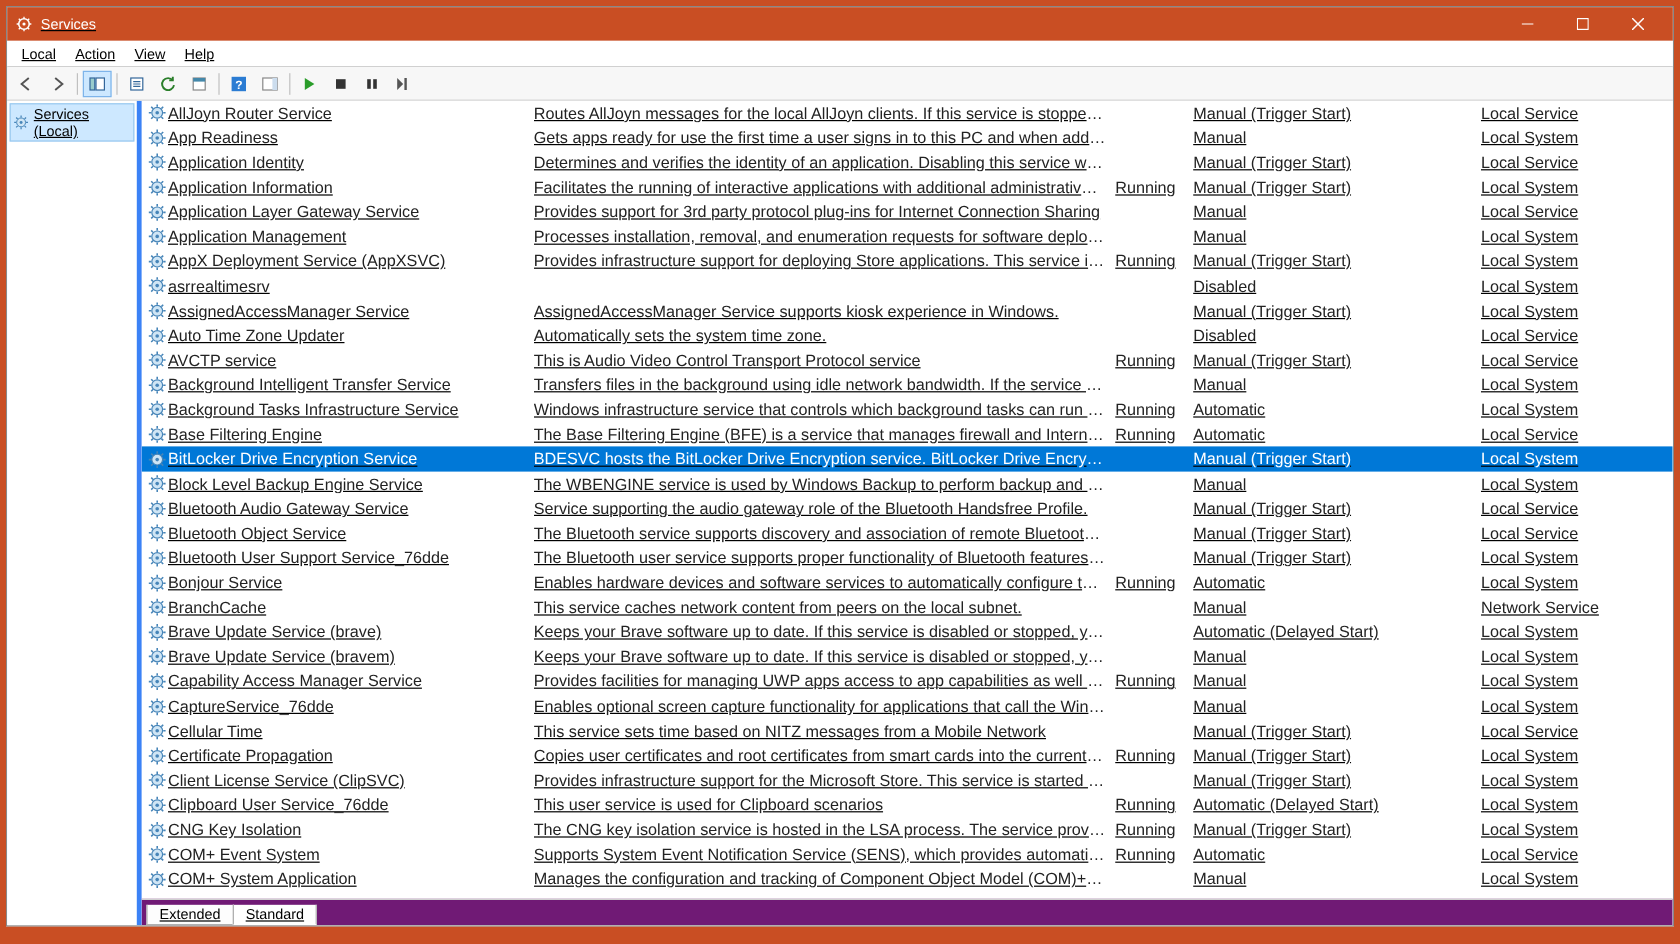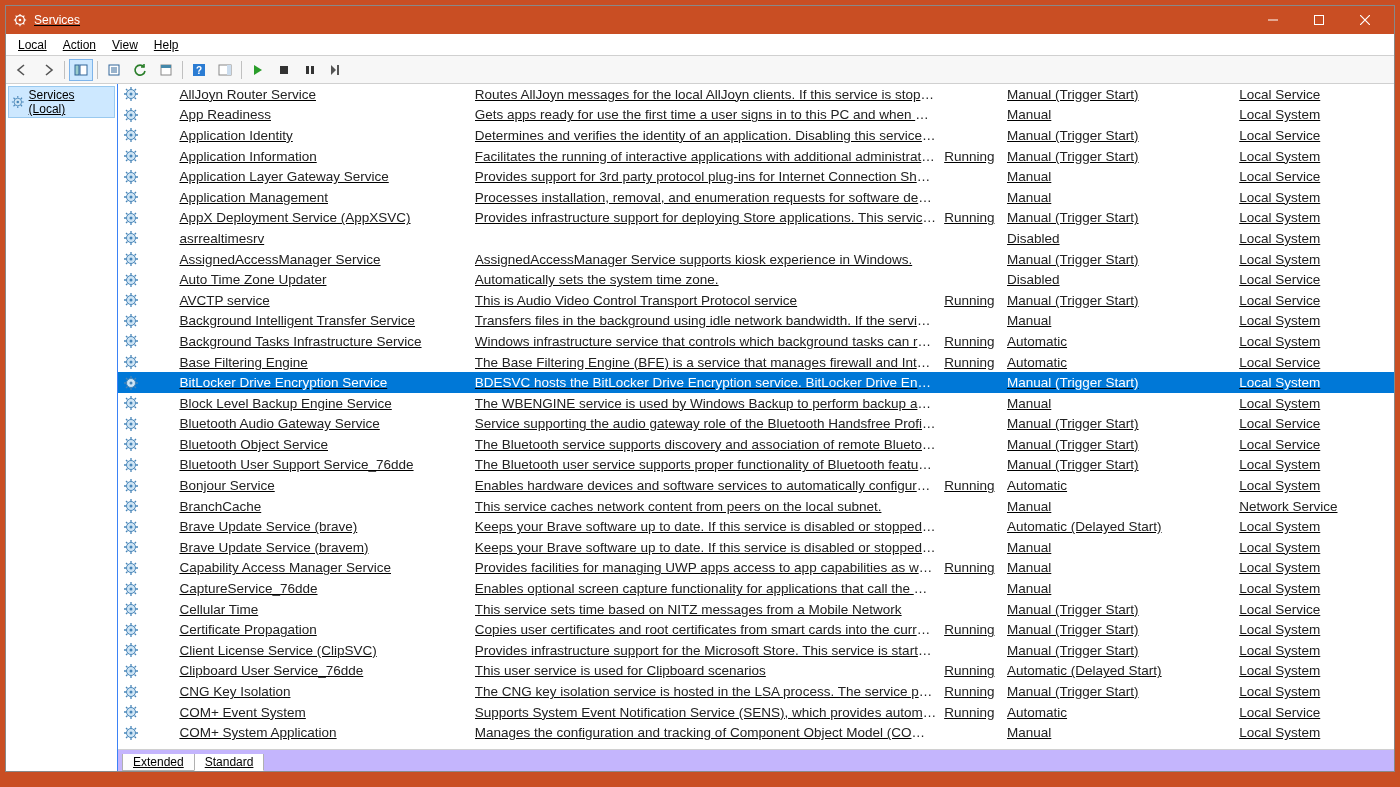--- a/index.html
+++ b/index.html
@@ -8,34 +8,34 @@
 .titlebar { height: 28px; background: #c94e23; color: #fff; display: flex; align-items: center; padding: 0 6px; }
 .titlebar .ico { width: 16px; height: 16px; margin-right: 6px; display: inline-flex; align-items: center; justify-content: center; }
 .titlebar .title { flex: 1; font-size: 12px; }
 .titlebar .winbtn { width: 46px; height: 28px; display: inline-flex; align-items: center; justify-content: center; color: #fff; }
 .menubar { height: 22px; background: #fff; border-bottom: 1px solid #d0d0d0; display: flex; align-items: center; padding: 0 4px; }
 .menubar .menu { padding: 2px 8px; font-size: 12px; }
 .toolbar { height: 28px; background: #f7f7f7; border-bottom: 1px solid #d0d0d0; display: flex; align-items: center; padding: 0 4px; gap: 2px; }
 .toolbar .tbtn { width: 24px; height: 22px; display: inline-flex; align-items: center; justify-content: center; border: 1px solid transparent; }
 .toolbar .sep { width: 1px; height: 18px; background: #c0c0c0; margin: 0 2px; }
 .body { flex: 1; display: flex; overflow: hidden; background: #fff; }
-.tree { width: 112px; border-right: 1px solid #3b82f6; padding: 2px; }
+.tree { width: 112px; border-right: 4px solid #3b82f6; padding: 2px; }
 .tree .node { display: flex; align-items: center; gap: 4px; padding: 1px 2px; font-size: 12px; border: 1px solid #99c9ef; background: #cde8ff; }
 .tree .node .gear { width: 14px; height: 14px; }
 .listwrap { flex: 1; display: flex; flex-direction: column; overflow: hidden; }
 .list { flex: 1; overflow: hidden; }
 .row { display: flex; align-items: center; height: 20.6px; font-size: 13.5px; color: #222; white-space: nowrap; }
 .row.selected { background: #0078d7; color: #ffffff; }
 .row .c-icon { width: 22px; display: flex; align-items: center; justify-content: center; padding-left: 4px; }
-.row .c-name { width: 305px; overflow: hidden; text-overflow: ellipsis; padding-right: 8px; margin-left: 40px; }
+.row .c-name { width: 305px; overflow: hidden; text-overflow: ellipsis; padding-right: 8px; }
 .row .c-desc { width: 485px; overflow: hidden; text-overflow: ellipsis; padding-right: 8px; }
 .row .c-status { width: 65px; overflow: hidden; text-overflow: ellipsis; }
 .row .c-startup { width: 240px; overflow: hidden; text-overflow: ellipsis; }
 .row .c-logon { width: 160px; overflow: hidden; text-overflow: ellipsis; }
-.tabs { height: 22px; border-top: 1px solid #d0d0d0; display: flex; align-items: flex-end; padding-left: 4px; background: #c4b5fd; font-size: 12px; }
+.tabs { height: 22px; border-top: 1px solid #d0d0d0; display: flex; align-items: flex-end; padding-left: 4px; background: #701a75; font-size: 12px; }
 .tabs .tab { padding: 1px 10px; border: 1px solid #b0b0b0; border-top: none; background: #fdfdfd; margin-right: -1px; position: relative; }
 .tabs .tab.active { background: #fff; border-bottom-color: #fff; z-index: 1; }
 .gear-svg { width: 16px; height: 16px; }
 </style>
 </head>
 <body>
 
 <div class="window">
 
   <div class="titlebar">

